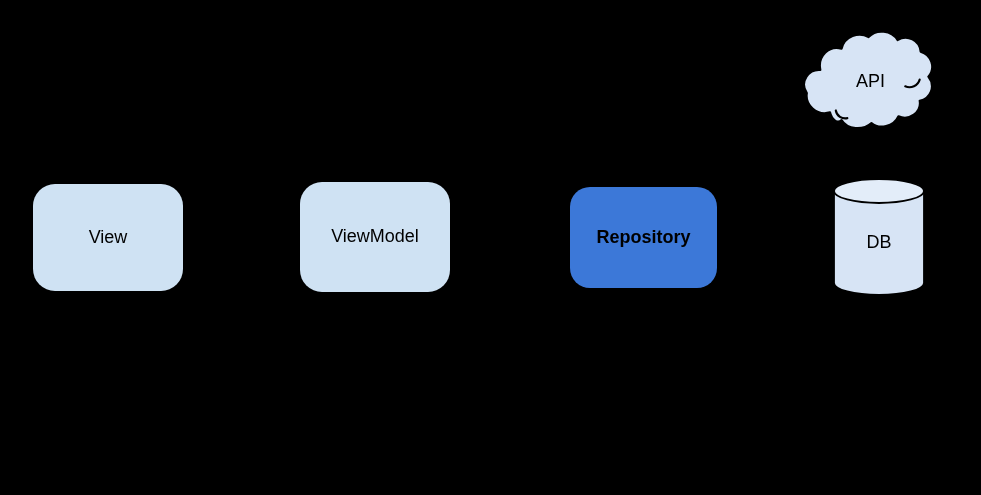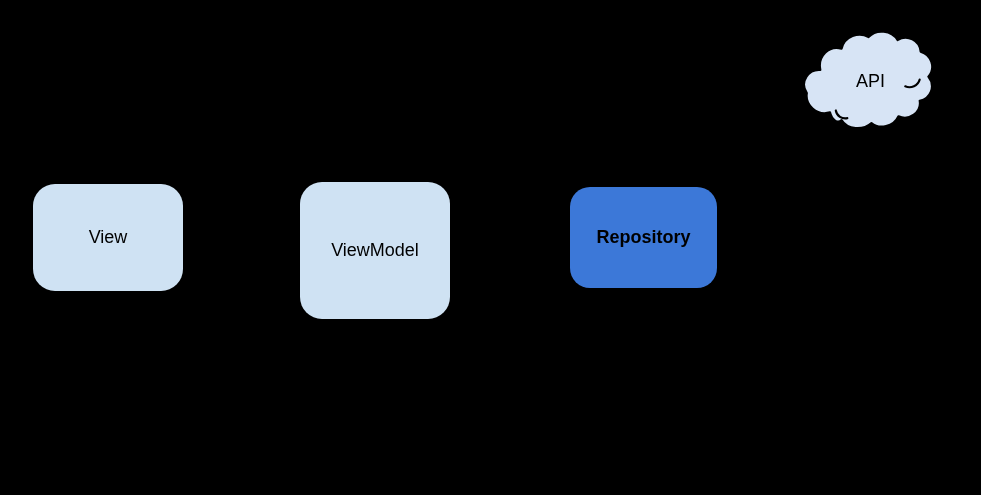--- a/index.html
+++ b/index.html
@@ -45,21 +45,21 @@
   }
   .shape svg {
     position: absolute;
     left: 0;
     top: 0;
     width: 100%;
     height: 100%;
     z-index: 1;
   }
   #node-view       { left: 33px;  top: 184px; width: 150px; height: 107px; }
-  #node-viewmodel  { left: 300px; top: 182px; width: 150px; height: 137px; }
+  #node-viewmodel  { left: 300px; top: 182px; width: 150px; height: 110px; }
   #node-repository { left: 570px; top: 187px; width: 147px; height: 101px; }
   #node-api        { left: 803px; top: 29px;  width: 135px; height: 106px; }
   #node-db         { left: 832px; top: 177px; width: 94px;  height: 121px; }
   #node-db .label  { padding-top: 10px; }
   #node-cache      { left: 805px; top: 348px; width: 113px; height: 106px; }
 </style>
 </head>
 <body>
 
 <div id="canvas">
@@ -90,15 +90,22 @@
                C 123 84 110 93 99 88
                C 94 99 79 102 71 95
                C 62 103 46 102 40 92
                C 36 96 30 92 28 84 Z" fill="#d7e4f5" stroke="#000000" stroke-width="2.2" stroke-linejoin="round"></path>
       <path d="M 121 50 a 11 11 0 0 1 -15 7" fill="none" stroke="#000000" stroke-width="2.2" stroke-linecap="round"></path>
       <path d="M 34 82 a 10 10 0 0 0 12 8" fill="none" stroke="#000000" stroke-width="2.2" stroke-linecap="round"></path>
     </svg>
     <span class="label">API</span>
   </div>
 
+  <div class="node shape" id="node-db">
+    <svg viewBox="0 0 94 121" preserveAspectRatio="xMidYMid meet" aria-hidden="true">
+      <path d="M 2 14 L 2 106 A 45 12 0 0 0 92 106 L 92 14" fill="#d7e4f5" stroke="#000000" stroke-width="1.8"></path>
+      <ellipse cx="47" cy="14" rx="45" ry="12" fill="#e3edf9" stroke="#000000" stroke-width="1.8"></ellipse>
+    </svg>
+    <span class="label">DB</span>
+  </div>
 
 
 </div>
 
 </body></html>

